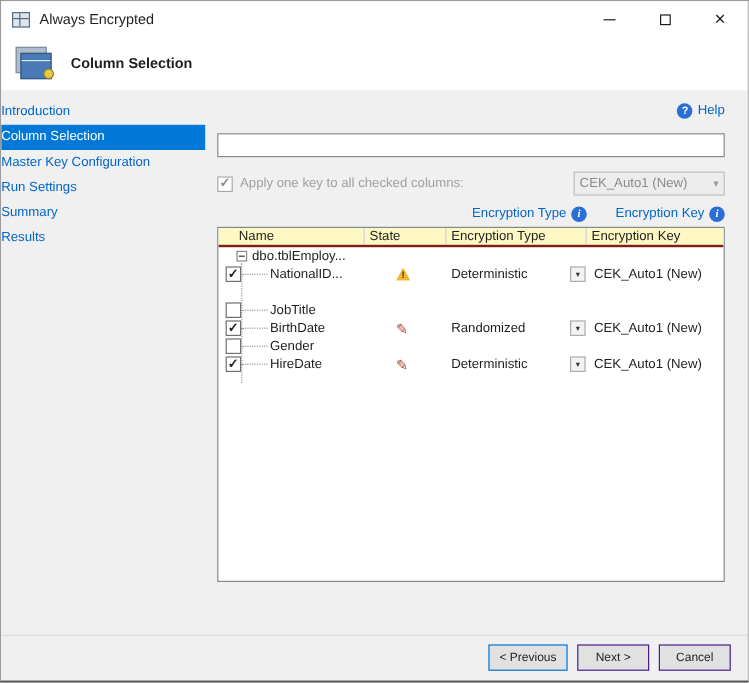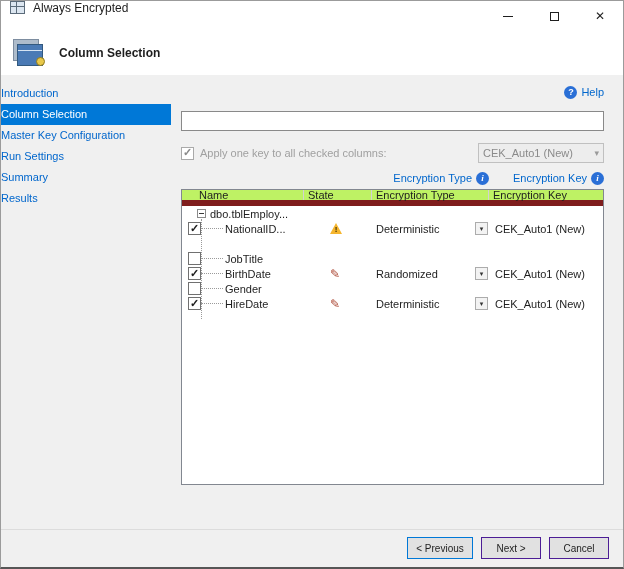--- a/index.html
+++ b/index.html
@@ -3,21 +3,21 @@
 <meta charset="utf-8">
 <style>
   * { margin:0; padding:0; box-sizing:border-box; }
   html,body { width:624px; height:569px; background:#fff; }
   body { font-family:"Liberation Sans", sans-serif; font-size:11px; color:#1e1e1e; }
 
   .window { width:624px; height:569px; border:1px solid #9b9b9b; border-bottom:2px solid #565656;
             display:flex; flex-direction:column; overflow:hidden; background:#fff; }
 
   
-  .titlebar { height:30px; display:flex; background:#fff; flex:0 0 auto; }
+  .titlebar { height:30px; display:flex; align-items:center; background:#fff; flex:0 0 auto; }
   .app-icon { width:15px; height:13px; margin-left:9px; border:1px solid #5b6b7a; position:relative; background:#dce6f0; }
   .app-icon::before { content:""; position:absolute; left:0; right:0; top:4px; height:1px; background:#5b6b7a; }
   .app-icon::after  { content:""; position:absolute; top:0; bottom:0; left:5px; width:1px; background:#5b6b7a; }
   .titlebar-title { margin-left:8px; font-size:12px; }
   .win-controls { margin-left:auto; display:flex; height:100%; }
   .win-btn { width:46px; height:100%; display:flex; align-items:center; justify-content:center; cursor:default; }
   .glyph-min { width:10px; height:1px; background:#1e1e1e; display:block; }
   .glyph-max { width:9px; height:9px; border:1px solid #1e1e1e; display:block; }
   .glyph-close { font-size:12px; line-height:1; }
 
@@ -58,21 +58,21 @@
                   display:flex; align-items:center; padding:0 4px; color:#8a8a8a; }
   .key-dropdown .dd-chevron { margin-left:auto; color:#9a9a9a; font-size:9px; }
 
   .links-row { margin-top:8px; display:flex; justify-content:flex-end; align-items:center; gap:24px; height:14px; }
   .col-link-group { display:flex; align-items:center; }
   .col-link { color:#0066cc; margin-right:4px; cursor:default; }
   .info-i { font-style:italic; font-family:"Liberation Serif", serif; }
 
   
   .grid { margin-top:4px; height:296px; background:#fff; border:1px solid #828790; display:flex; flex-direction:column; overflow:hidden; }
-  .grid-header { display:flex; height:16px; background:#bef264; border-bottom:6px solid #7f1d1d; flex:0 0 auto; }
+  .grid-header { display:flex; height:16px; background:#fef9c3; border-bottom:2px solid #7f1d1d; flex:0 0 auto; }
   .gh-cell { border-right:1px solid #d2d2d2; display:flex; align-items:center; padding-left:4px; color:#1e1e1e; }
   .c-name { width:122px; flex:0 0 auto; }
   .c-state { width:68px; flex:0 0 auto; }
   .c-type { width:117px; flex:0 0 auto; }
   .c-key { flex:1 1 auto; }
   .gh-cell.c-name { padding-left:17px; }
   .gh-cell.c-key { border-right:none; }
 
   .grid-body { position:relative; flex:1 1 auto; }
   .tree-vline { position:absolute; left:19px; top:13px; height:100px; border-left:1px dotted #9a9a9a; }

